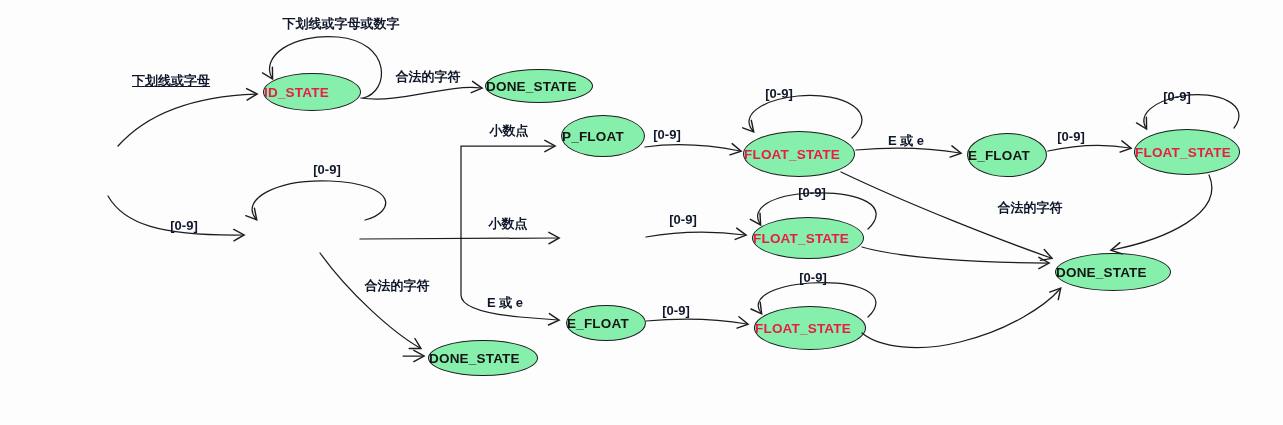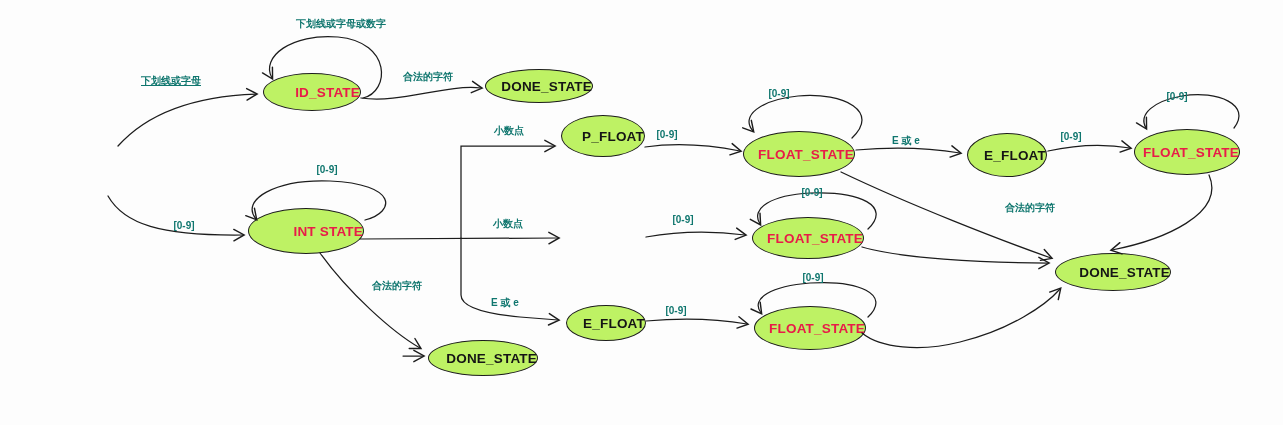--- a/index.html
+++ b/index.html
@@ -8,24 +8,24 @@
     width: 1283px;
     height: 425px;
     background: #fdfdfd;
     font-family: "Liberation Sans", "DejaVu Sans", sans-serif;
     overflow: hidden;
   }
   .state {
     position: absolute;
     border: 1.5px solid #1c1c1c;
     border-radius: 50%;
-    background: #bef264;
+    background: #86efac;
     display: flex;
     align-items: center;
-    justify-content: flex-end;
+    justify-content: flex-start;
     z-index: 1;
     box-sizing: border-box;
   }
   .state span {
     font-weight: bold;
     font-size: 13.5px;
     letter-spacing: 0.2px;
     white-space: nowrap;
   }
   .state span.black { color: #151515; }
@@ -40,22 +40,22 @@
   #edges-svg path.edge {
     fill: none;
     stroke: #1c1c1c;
     stroke-width: 1.25;
     stroke-linecap: round;
   }
   .edge-label {
     position: absolute;
     transform: translate(-50%, -50%);
     font-weight: bold;
-    font-size: 10px;
-    color: #0f766e;
+    font-size: 13px;
+    color: #0f172a;
     white-space: nowrap;
     z-index: 3;
   }
 </style>
 </head>
 <body>
 
 <div id="stage">
   <svg id="edges-svg" viewBox="0 0 1283 425" xmlns="http://www.w3.org/2000/svg">
     <defs>
@@ -98,23 +98,20 @@
     </div>
     <div class="state" style="left: 743px; top: 131px; width: 112px; height: 46px;">
       <span class="red">FLOAT_STATE</span>
     </div>
     <div class="state" style="left: 967px; top: 133px; width: 80px; height: 44px;">
       <span class="black">E_FLOAT</span>
     </div>
     <div class="state" style="left: 1134px; top: 129px; width: 106px; height: 46px;">
       <span class="red">FLOAT_STATE</span>
     </div>
-    <div class="state" style="left: 248px; top: 208px; width: 116px; height: 46px;">
-      <span class="red">INT STATE</span>
-    </div>
     <div class="state" style="left: 752px; top: 217px; width: 112px; height: 42px;">
       <span class="red">FLOAT_STATE</span>
     </div>
     <div class="state" style="left: 566px; top: 305px; width: 80px; height: 36px;">
       <span class="black">E_FLOAT</span>
     </div>
     <div class="state" style="left: 754px; top: 306px; width: 112px; height: 44px;">
       <span class="red">FLOAT_STATE</span>
     </div>
     <div class="state" style="left: 428px; top: 340px; width: 110px; height: 36px;">

